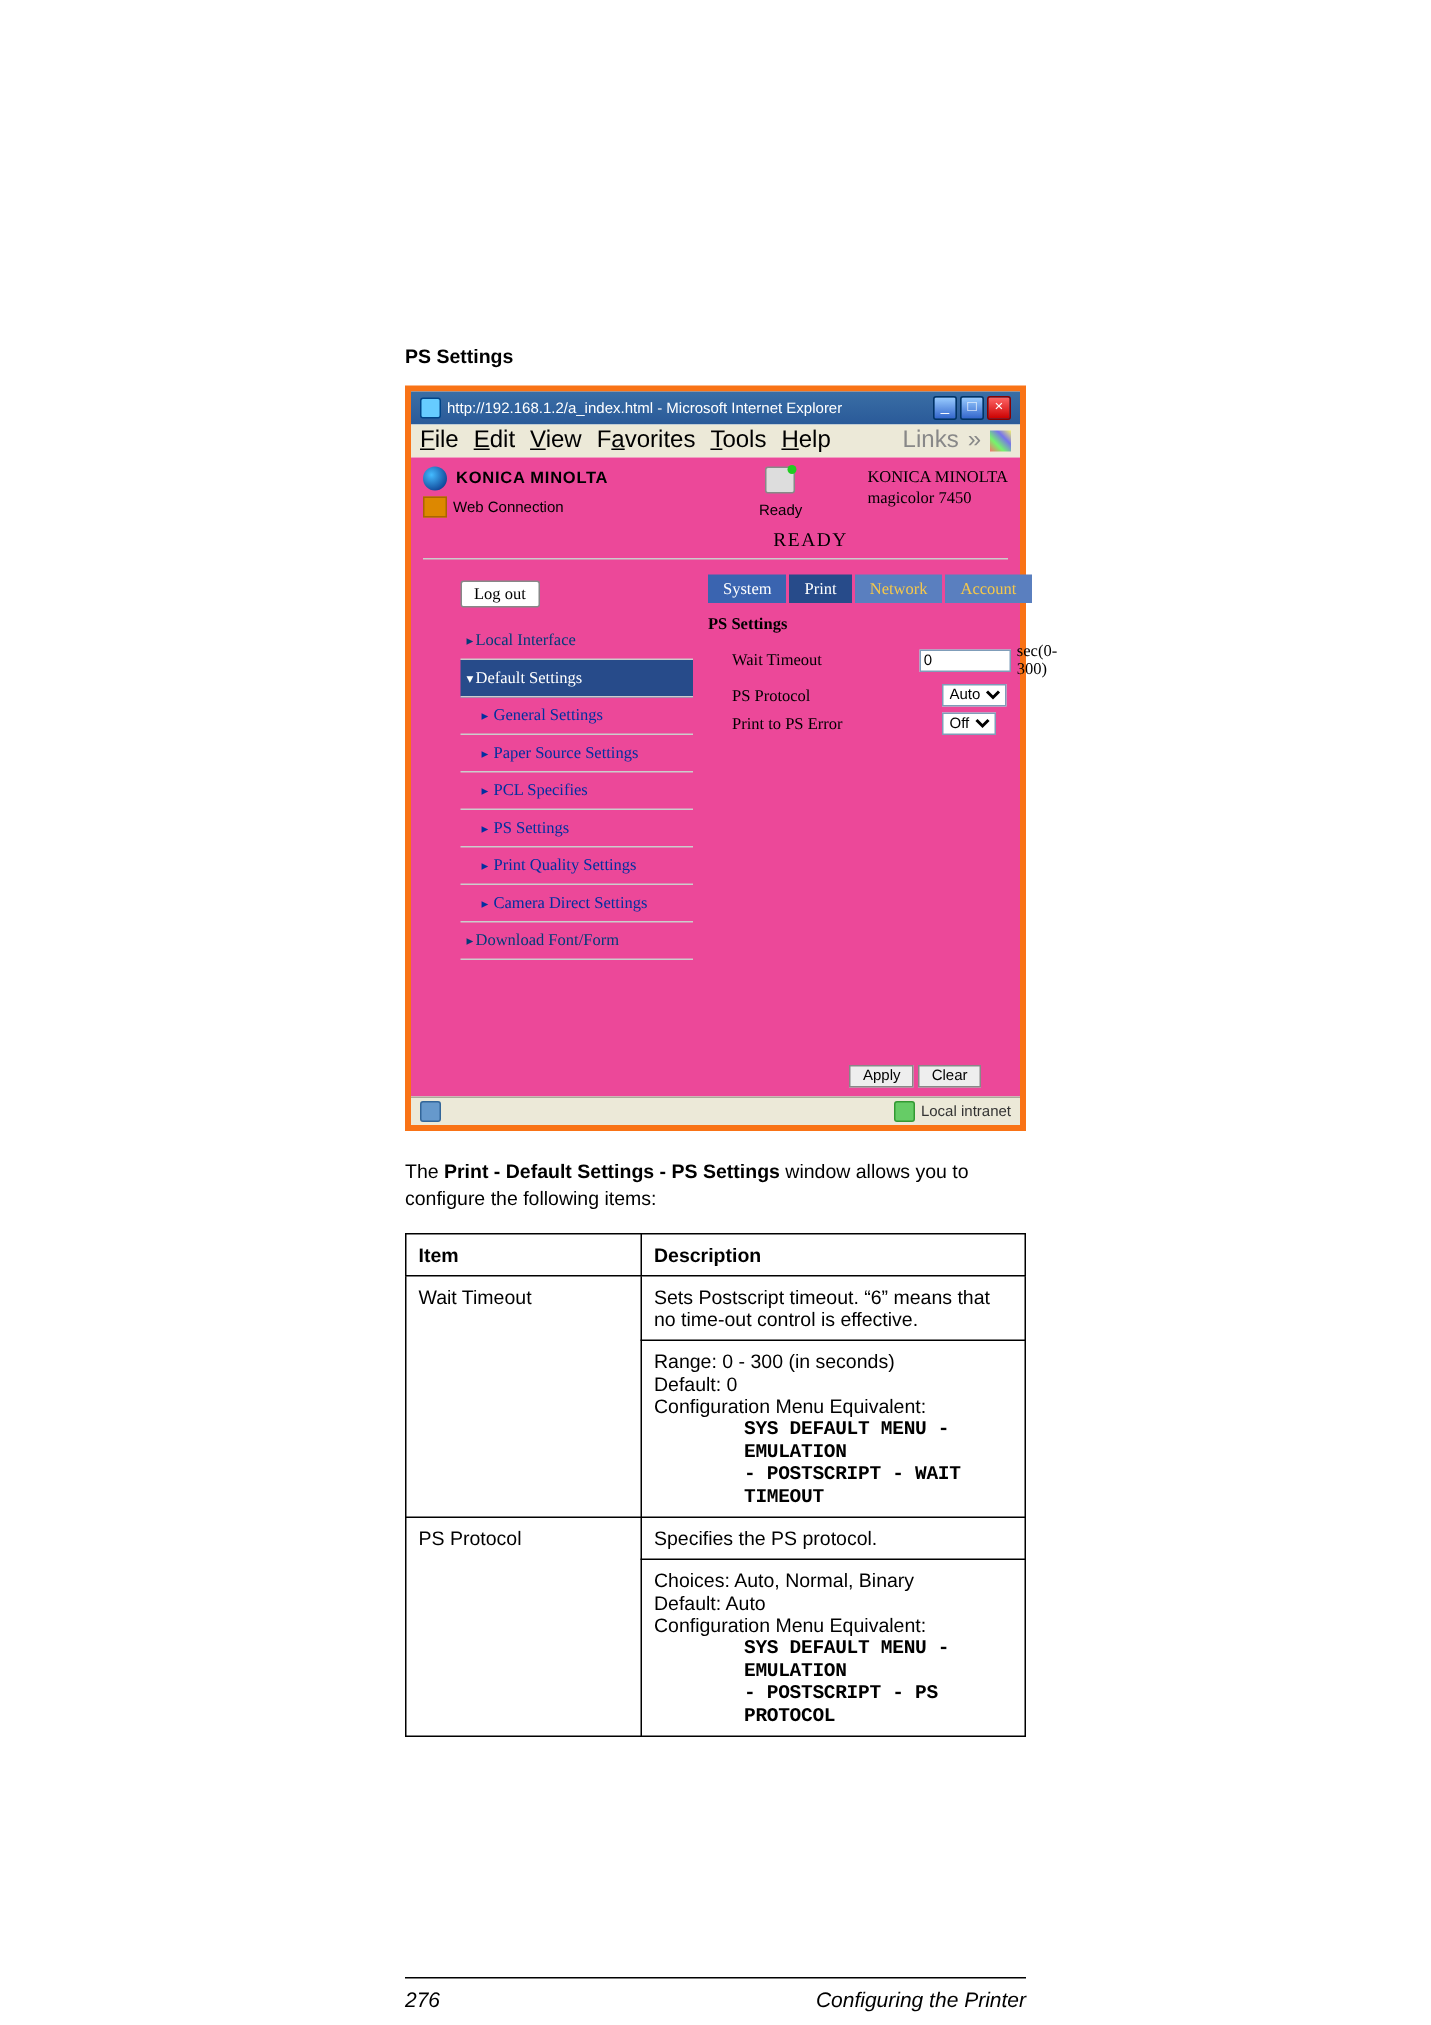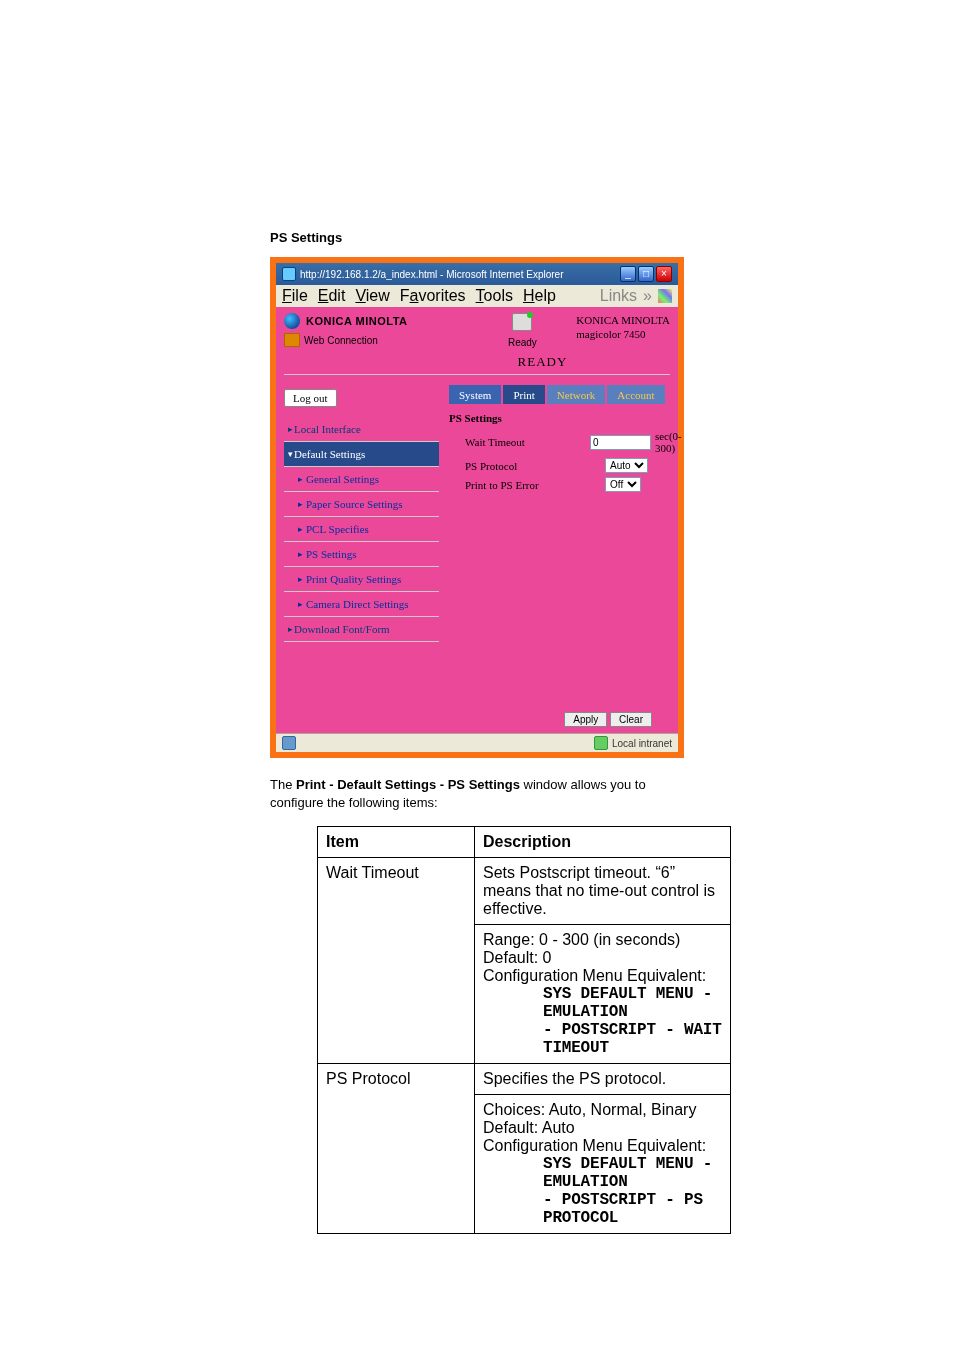--- a/index.html
+++ b/index.html
@@ -14,21 +14,21 @@
     padding: 230px 270px 60px 270px;
     box-sizing: border-box;
   }
   .section-title {
     font-size: 13px;
     font-weight: bold;
     margin-bottom: 12px;
   }
   
   .browser-window {
-    border: 6px solid #f97316;
+    border: 4px solid #f97316;
     width: 100%;
     box-sizing: border-box;
     font-size: 10px;
   }
   .titlebar {
     background: linear-gradient(#3a6ea5, #2a5a99);
     color: #fff;
     padding: 3px 6px;
     display: flex;
     align-items: center;
@@ -72,21 +72,21 @@
   .printer-icon::after{content:"";position:absolute;right:-2px;top:-2px;width:6px;height:6px;border-radius:50%;background:#2c2;}
   .ready-big { font-family: "Times New Roman", serif; font-size:13px; letter-spacing:1px;}
   .product-col { text-align:left; font-family:"Times New Roman",serif; font-size:11px; line-height:1.3;}
   
   .logout-row { margin:4px 0 10px 0;}
   .logout-btn {
     display:inline-block; border:1px solid #888; border-radius:2px; padding:2px 8px;
     font-family:"Times New Roman",serif; font-size:11px; background:#fff; cursor:pointer;
   }
   .body-row { display:flex; align-items:flex-start;}
-  .sidebar { width:155px; flex:0 0 155px; font-family:"Times New Roman",serif; font-size:11px;}
+  .sidebar { width:155px; flex:0 0 155px; font-family:"Times New Roman",serif; font-size:11px;margin-left:25px;}
   .side-item {
     border-bottom:1px solid #ccc; padding:6px 4px 6px 10px; color:#004; position:relative;
   }
   .side-item.top { color:#003c78;}
   .side-item.sub { padding-left:22px; color:#0030a0;}
   .side-item.dark { background:#274b8a; color:#fff; }
   .side-item .arrow { position:absolute; left:4px; top:7px; font-size:9px;}
   .side-item.sub .arrow { left:14px;}
   .side-item.dark .arrow { color:#fff;}
   
@@ -119,21 +119,21 @@
   .statusbar .zone {
     width:12px;height:12px;background:#6c6;border:1px solid #393;border-radius:2px;
   }
   .done-icon { width:12px;height:12px;background:#69c;border:1px solid #369;border-radius:2px;}
   
   
   .caption-text { font-size:13px; margin-top:18px; margin-bottom:14px; line-height:1.4;}
   
   
   table.defs {
-    width:100%; border-collapse:collapse; font-size:16px;margin-left:47px;
+    width:100%; border-collapse:collapse; font-size:13px;
   }
   table.defs th, table.defs td {
     border:1px solid #000; padding:6px 8px; vertical-align:top; text-align:left;
   }
   table.defs th { font-weight:bold;}
   table.defs td.item { width:140px;}
   .mono { font-family:"Courier New",monospace; letter-spacing:-.2px;font-weight:bold;}
   
   
   .footer-line { border-top:1px solid #000; margin-top:160px; padding-top:6px;

